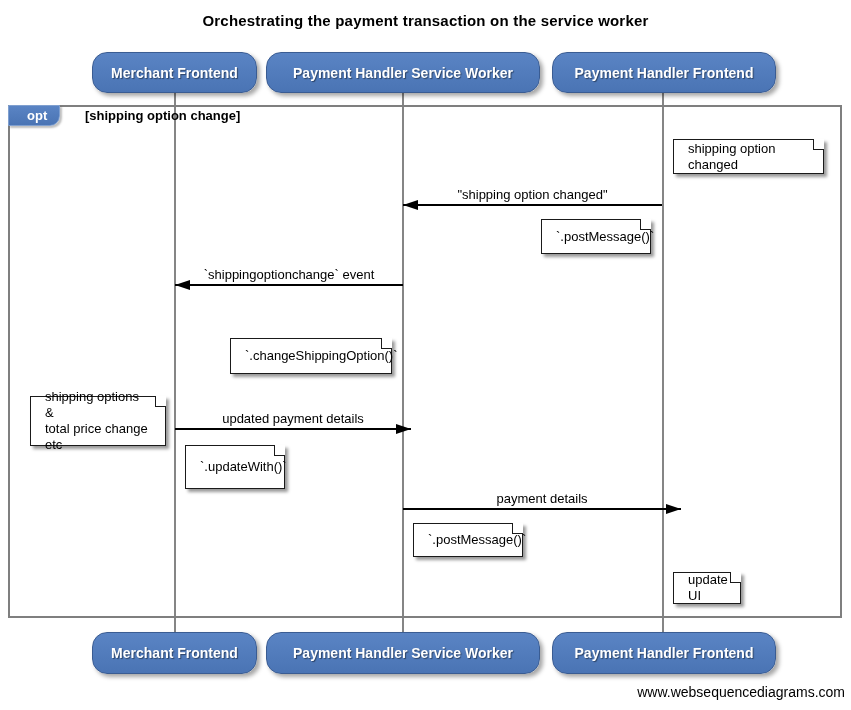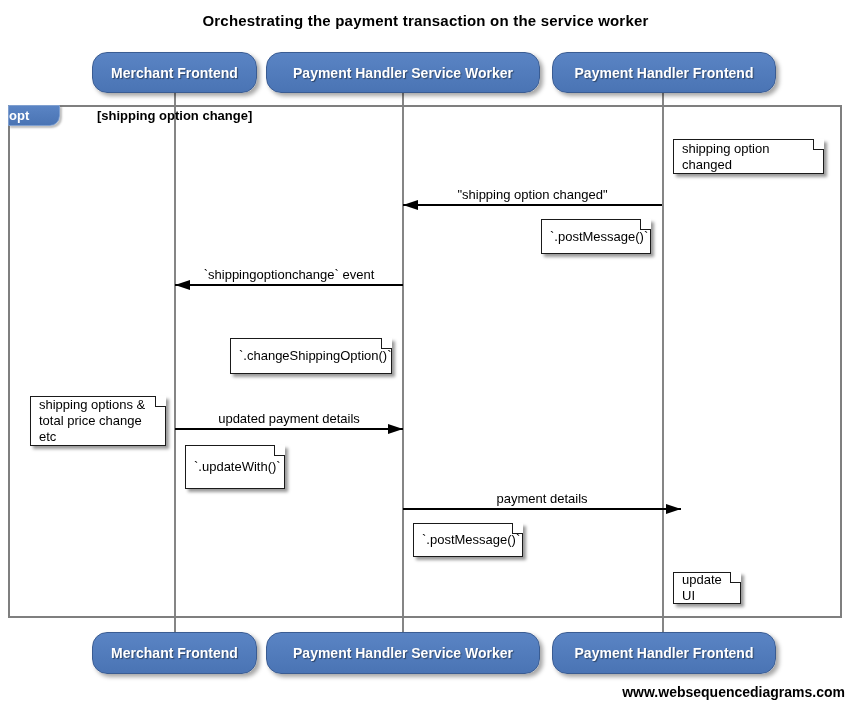--- a/index.html
+++ b/index.html
@@ -27,49 +27,49 @@
   
   .fragment{
     position:absolute;left:8px;top:105px;width:834px;height:513px;
     border:2px solid #7f7f7f;box-sizing:border-box;background:transparent;
   }
   .opt-tab{
     position:absolute;left:8px;top:105px;width:52px;height:21px;
     background:linear-gradient(#5a84c4,#4a74b4);
     border:1px solid #7f9fcf;border-radius:0 0 10px 0;
     color:#fff;font-weight:bold;font-size:13px;
-    display:flex;align-items:center;box-sizing:border-box;padding-left:0;
+    display:flex;align-items:center;box-sizing:border-box;padding-left:18px;
     box-shadow:2px 2px 2px rgba(0,0,0,0.25);
   }
   .guard{
-    position:absolute;left:85px;top:108px;font-size:13px;font-weight:bold;margin-left:12px;
+    position:absolute;left:85px;top:108px;font-size:13px;font-weight:bold;
   }
   
   .msg{position:absolute;height:22px;border-bottom:2px solid #000;box-sizing:content-box;}
   .msg .lbl{
     position:absolute;left:0;bottom:2px;width:100%;text-align:center;
     font-size:13px;white-space:nowrap;
   }
   .head{position:absolute;width:0;height:0;bottom:-6px;
     border-top:5px solid transparent;border-bottom:5px solid transparent;}
   .head.left{left:0;border-right:15px solid #000;}
   .head.right{right:0;border-left:15px solid #000;}
   
   .note{
     position:absolute;background:#fff;border:1px solid #1a1a1a;
     box-shadow:3px 3px 3px rgba(0,0,0,0.4);
     font-size:13px;line-height:16px;display:flex;align-items:center;
-    padding:2px 8px;box-sizing:border-box;white-space:pre-line;
+    padding:2px 14px;box-sizing:border-box;white-space:pre-line;
   }
   .note .fold{
     position:absolute;top:-1px;right:-1px;width:11px;height:11px;background:#fff;
     border-left:1px solid #1a1a1a;border-bottom:1px solid #1a1a1a;box-sizing:border-box;
   }
   .footer{
-    position:absolute;right:6px;top:684px;font-size:14px;color:#000;font-weight:bold;
+    position:absolute;right:6px;top:684px;font-size:14px;color:#000;
   }
 </style>
 </head>
 <body>
 
 <div id="stage">
 
   <div class="title">Orchestrating the payment transaction on the service worker</div>
 
   <div class="lifeline" style="left:174px;"></div>
@@ -93,21 +93,21 @@
   <div class="msg" style="left:403px;top:182px;width:259px;">
     <div class="lbl">"shipping option changed"</div>
     <div class="head left"></div>
   </div>
 
   <div class="msg" style="left:175px;top:262px;width:228px;">
     <div class="lbl">`shippingoptionchange` event</div>
     <div class="head left"></div>
   </div>
 
-  <div class="msg" style="left:175px;top:406px;width:228px;">
+  <div class="msg" style="left:175px;top:406px;width:228px;padding-left:8px;">
     <div class="lbl">updated payment details</div>
     <div class="head right"></div>
   </div>
 
   <div class="msg" style="left:403px;top:486px;width:278px;">
     <div class="lbl">payment details</div>
     <div class="head right"></div>
   </div>
 
   <div class="note" style="left:673px;top:139px;width:151px;height:35px;">

